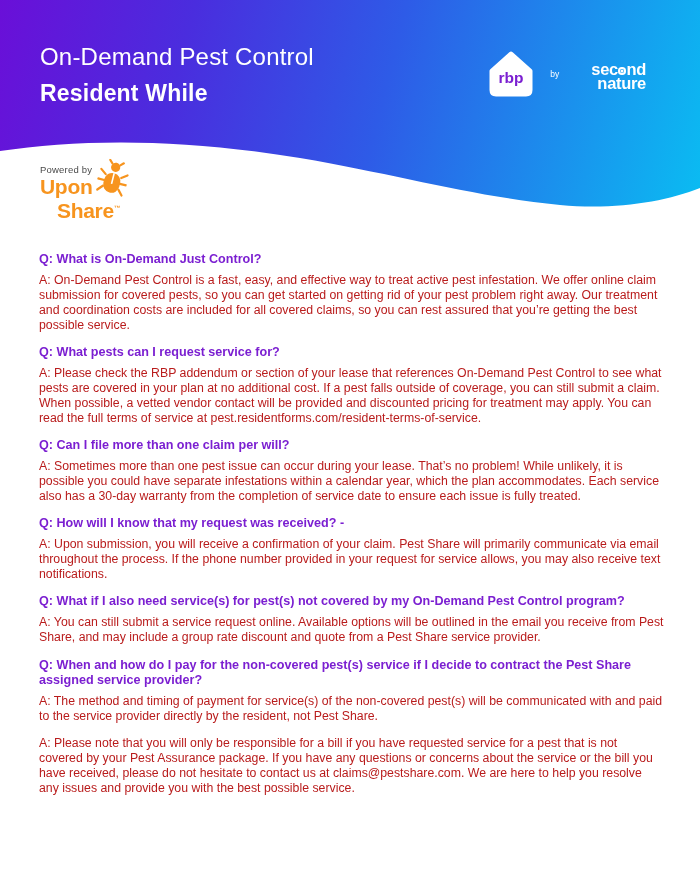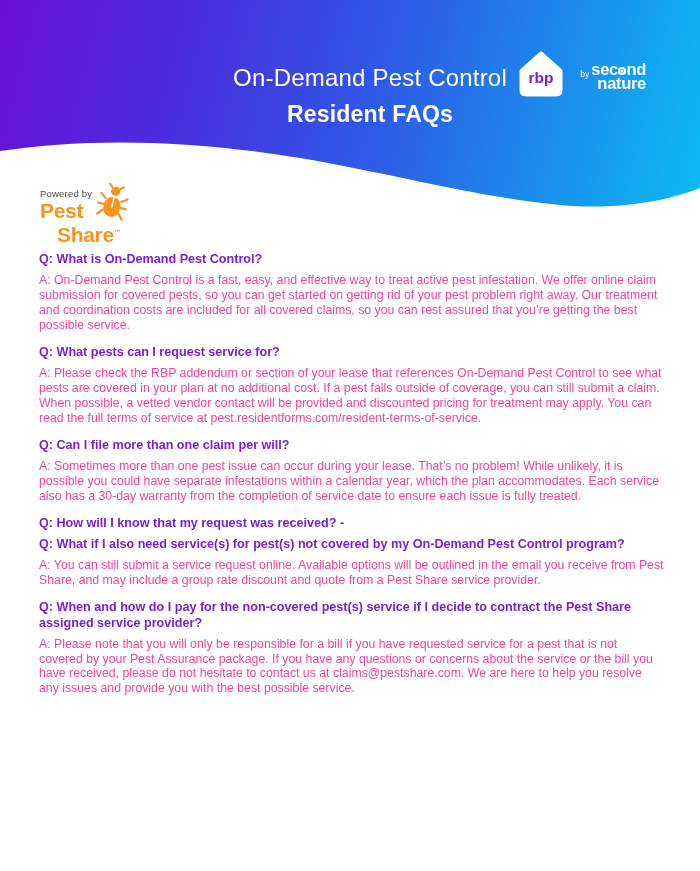--- a/index.html
+++ b/index.html
@@ -8,73 +8,73 @@
     position:relative; width:700px; height:871px; overflow:hidden;
     background:#ffffff;
     font-family:"Liberation Sans", sans-serif;
   }
 
   
   .header {
     position:relative; width:700px; height:220px;
     background:linear-gradient(104deg, #6A0FD8 0%, #4A2DDE 26%, #2E5BE7 54%, #0ABDF2 100%);
   }
-  .header-inner { position:relative; z-index:2; padding:64px 0 0 40px;text-align:center; }
+  .header-inner { position:relative; z-index:2; padding:43px 0 0 40px; }
   .title-line1 { color:#ffffff; font-size:24px; font-weight:400; letter-spacing:0.2px; }
   .title-line2 { color:#ffffff; font-size:23px; font-weight:700; margin-top:9px; letter-spacing:0.2px; }
 
   .brand-lockup {
     position:absolute; top:46px; right:54px; z-index:2;
     display:flex; align-items:center;
   }
   .rbp-badge { width:60px; height:60px; display:block; }
   .sn { display:flex; margin-left:9px; align-items:flex-start; }
   .sn-by { color:#ffffff; font-size:8.5px; font-weight:400; margin:7px 2px 0 0; }
   .sn-words { text-align:right; color:#ffffff; font-weight:700; font-size:16.5px;
-              line-height:14.5px; letter-spacing:-0.3px; }
+              line-height:14.5px; letter-spacing:-0.3px;margin-left:30px; }
   .o-ring {
     display:inline-block; width:7.5px; height:7.5px; border:2.4px solid #ffffff;
     border-radius:50%; position:relative; margin:0 0.5px; vertical-align:baseline;
   }
   .o-ring::after {
     content:""; position:absolute; left:50%; top:50%; width:3px; height:3px;
     background:#ffffff; border-radius:50%; transform:translate(-50%,-50%);
   }
 
   .wave { position:absolute; left:0; top:0; width:700px; height:220px; z-index:1; display:block; }
 
   
-  .pestshare { position:absolute; left:40px; top:188px; z-index:3; width:130px; }
+  .pestshare { position:absolute; left:40px; top:164px; z-index:3; width:130px; }
   .powered-by { color:#4A4A4A; font-size:9.5px; letter-spacing:0.2px; margin-bottom:2px; }
   .ps-row { position:relative; }
   .ps-word { color:#F7941E; font-size:21px; font-weight:800; letter-spacing:-0.3px; line-height:20px; }
   .ps-word2 { margin-left:17px; }
   .ps-tm { color:#F7941E; font-size:6.5px; font-weight:700; vertical-align:super; }
   .bug { position:absolute; left:58px; top:-17px; width:30px; height:36px; transform:rotate(14deg); }
 
   
   .content { padding:32px 36px 0 39px; }
   .faq-q {
     color:#7B1FD1; font-size:12.6px; font-weight:700;
     line-height:15.4px; margin:0 0 5.5px 0;
   }
   .faq-a {
-    color:#ec4899; font-size:12.3px; font-weight:400;
+    color:#b91c1c; font-size:12.3px; font-weight:400;
     line-height:14.9px; margin:0 0 12.5px 0;
   }
 </style>
 </head>
 <body>
 
 <div class="page">
 
   <div class="header">
     <div class="header-inner">
       <div class="title-line1">On-Demand Pest Control</div>
-      <div class="title-line2">Resident FAQs</div>
+      <div class="title-line2">Resident While</div>
     </div>
 
     <div class="brand-lockup">
       <svg class="rbp-badge" viewBox="0 0 60 60">
         <rect x="14" y="14" width="32" height="32" rx="8" fill="#2CDFD6" transform="rotate(45 30 30)"></rect>
         <path d="M30 8 L49 25 V44 Q49 48 45 48 H15 Q11 48 11 44 V25 Z" fill="#ffffff" stroke="#ffffff" stroke-width="5" stroke-linejoin="round"></path>
         <text x="30" y="36.5" text-anchor="middle" font-family="Liberation Sans, sans-serif" font-size="15.5" font-weight="bold" fill="#7B1FD1">rbp</text>
       </svg>
       <div class="sn">
         <span class="sn-by">by</span>
@@ -85,21 +85,21 @@
       </div>
     </div>
 
     <svg class="wave" viewBox="0 0 700 220" preserveAspectRatio="none">
       <path d="M0,151 C 80,139 180,138 300,158 C 400,175 470,196 560,205 C 615,210 665,202 700,188 L700,220 L0,220 Z" fill="#ffffff"></path>
     </svg>
 
     <div class="pestshare">
       <div class="powered-by">Powered by</div>
       <div class="ps-row">
-        <span class="ps-word">Pest</span>
+        <span class="ps-word">Upon</span>
         <svg class="bug" viewBox="0 0 30 36">
           <g stroke="#F7941E" stroke-width="2.2" stroke-linecap="round" fill="none">
             <path d="M11 4 L8 1"></path>
               <path d="M19 4 L22 1"></path>
             <path d="M7 16 L1.5 12"></path>
               <path d="M7 22 L0.5 22"></path>
               <path d="M7 28 L2.5 33"></path>
             <path d="M23 16 L28.5 12"></path>
               <path d="M23 22 L29.5 22"></path>
               <path d="M23 28 L27.5 33"></path>
@@ -108,39 +108,41 @@
           <rect x="6.8" y="13" width="16.4" height="20" rx="8.2" fill="#F7941E"></rect>
           <line x1="15" y1="13" x2="15" y2="24" stroke="#ffffff" stroke-width="1.6"></line>
         </svg>
       </div>
       <div class="ps-word ps-word2"><span>Share</span><span class="ps-tm">™</span></div>
     </div>
   </div>
 
   <div class="content">
     <div>
-      <div class="faq-q">Q: What is On-Demand Pest Control?</div>
+      <div class="faq-q">Q: What is On-Demand Just Control?</div>
       <p class="faq-a">A: On-Demand Pest Control is a fast, easy, and effective way to treat active pest infestation. We offer online claim submission for covered pests, so you can get started on getting rid of your pest problem right away. Our treatment and coordination costs are included for all covered claims, so you can rest assured that you’re getting the best possible service.</p>
     </div>
     <div>
       <div class="faq-q">Q: What pests can I request service for?</div>
       <p class="faq-a">A: Please check the RBP addendum or section of your lease that references On-Demand Pest Control to see what pests are covered in your plan at no additional cost. If a pest falls outside of coverage, you can still submit a claim. When possible, a vetted vendor contact will be provided and discounted pricing for treatment may apply. You can read the full terms of service at pest.residentforms.com/resident-terms-of-service.</p>
     </div>
     <div>
       <div class="faq-q">Q: Can I file more than one claim per will?</div>
       <p class="faq-a">A: Sometimes more than one pest issue can occur during your lease. That’s no problem! While unlikely, it is possible you could have separate infestations within a calendar year, which the plan accommodates. Each service also has a 30-day warranty from the completion of service date to ensure each issue is fully treated.</p>
     </div>
     <div>
       <div class="faq-q">Q: How will I know that my request was received? -</div>
+      <p class="faq-a">A: Upon submission, you will receive a confirmation of your claim. Pest Share will primarily communicate via email throughout the process. If the phone number provided in your request for service allows, you may also receive text notifications.</p>
     </div>
     <div>
       <div class="faq-q">Q: What if I also need service(s) for pest(s) not covered by my On-Demand Pest Control program?</div>
       <p class="faq-a">A: You can still submit a service request online. Available options will be outlined in the email you receive from Pest Share, and may include a group rate discount and quote from a Pest Share service provider.</p>
     </div>
     <div>
       <div class="faq-q">Q: When and how do I pay for the non-covered pest(s) service if I decide to contract the Pest Share assigned service provider?</div>
+      <p class="faq-a">A: The method and timing of payment for service(s) of the non-covered pest(s) will be communicated with and paid to the service provider directly by the resident, not Pest Share.</p>
     </div>
     <div>
       <p class="faq-a">A: Please note that you will only be responsible for a bill if you have requested service for a pest that is not covered by your Pest Assurance package. If you have any questions or concerns about the service or the bill you have received, please do not hesitate to contact us at claims@pestshare.com. We are here to help you resolve any issues and provide you with the best possible service.</p>
     </div>
   </div>
 
 </div>
 
 </body></html>

